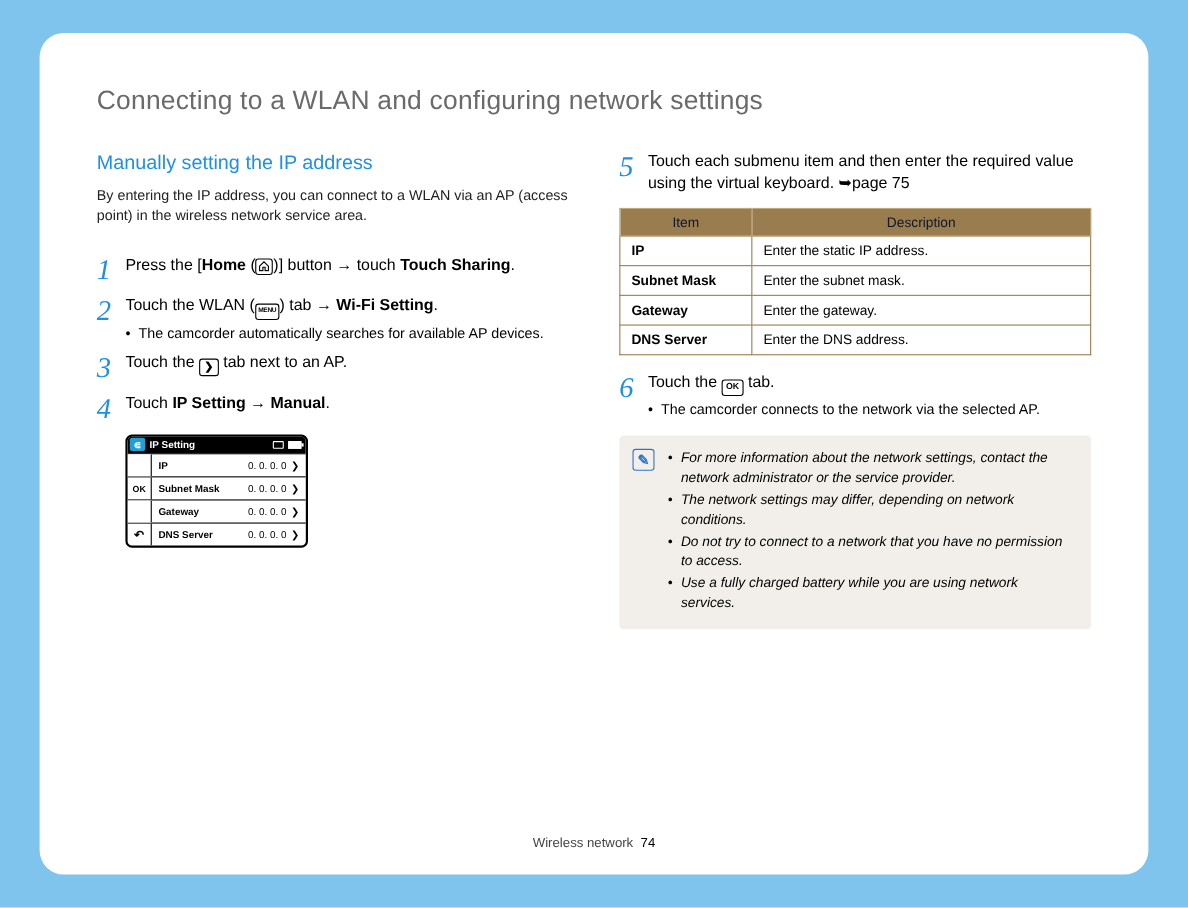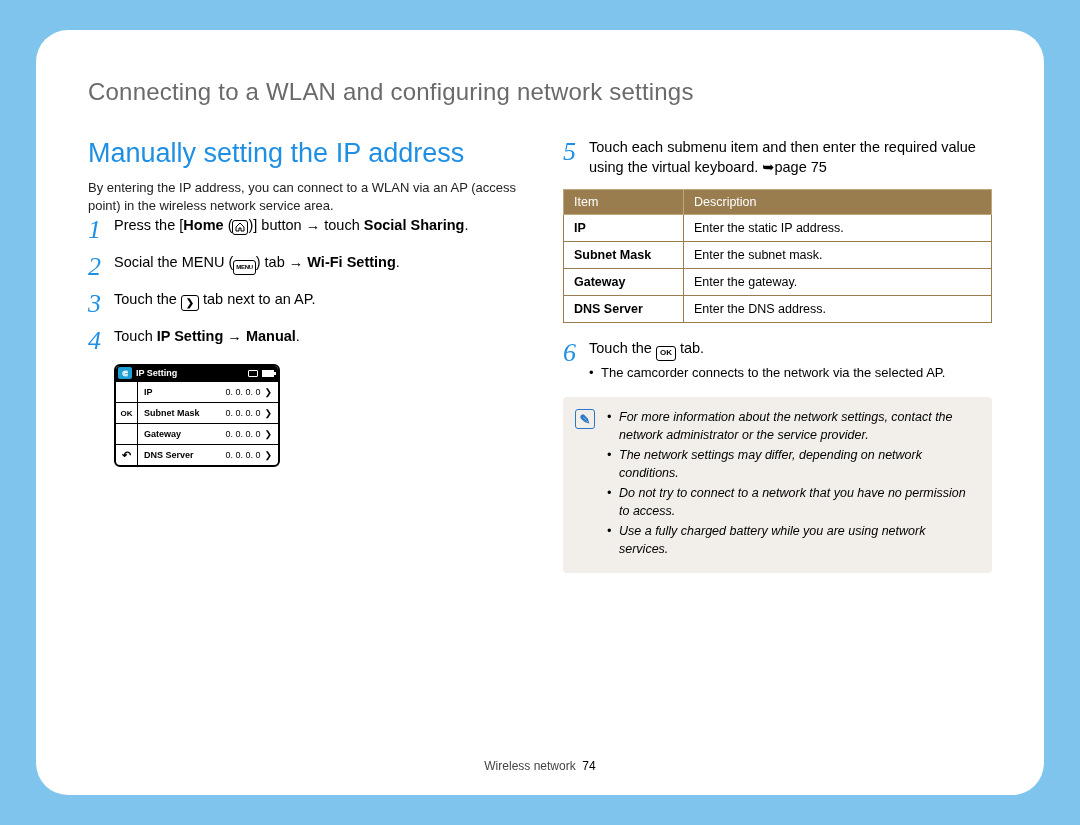--- a/index.html
+++ b/index.html
@@ -9,47 +9,47 @@
     font-family: "Helvetica Neue", Arial, sans-serif;
     color: #000;
     font-size: 14px;
     font-weight: 300;
   }
   .page {
     position: absolute;
     left: 36px; top: 30px;
     width: 1008px; height: 765px;
     background: #fff;
-    border-radius: 32px;
+    border-radius: 22px;
     padding: 48px 52px 30px 52px;
   }
   .page-title {
     font-size: 24px;
     color: #6a6a6a;
     font-weight: 400;
     margin-bottom: 32px;
     letter-spacing: 0.2px;
   }
   .columns {
     display: flex;
     gap: 46px;
   }
   .col { flex: 1; min-width: 0; }
 
   .subtitle {
     color: #1f8fe4;
-    font-size: 27px;
+    font-size: 18px;
     font-weight: 400;
     margin-bottom: 10px;
   }
   .intro {
     font-size: 13px;
     color: #222;
     line-height: 1.35;
-    margin-bottom: 2px;
+    margin-bottom: 28px;
   }
 
   .steps { list-style: none; }
   .step {
     display: flex;
     align-items: flex-start;
     margin-bottom: 10px;
   }
   .step-num {
     font-family: Georgia, 'Times New Roman', serif;
@@ -171,22 +171,22 @@
 
   
   table.desc {
     width: 100%;
     border-collapse: collapse;
     margin: 12px 0 16px 0;
     font-size: 12.5px;
   }
   table.desc th {
     background: #9a7d4f;
-    color: #ffffff;
-    text-align: left;
+    color: #0f172a;
+    text-align: center;
     font-weight: 400;
     padding: 5px 10px;
     border: 1px solid #bfa87a;
   }
   table.desc td {
     border: 1px solid #9a7d4f;
     padding: 6px 10px;
     color: #000;
   }
   table.desc td:first-child { font-weight: 600; width: 120px; }
@@ -240,28 +240,29 @@
       <ol class="steps">
 
         <li class="step">
           <span class="step-num">1</span>
           <span class="step-body">
             <span>Press the [</span><b>Home</b>
             (<span class="icn home">
                 <svg viewBox="0 0 10 10">
                   <path d="M1 5 L5 1 L9 5 L9 9 L6 9 L6 6 L4 6 L4 9 L1 9 Z" fill="none" stroke="#000" stroke-width="1"></path>
                 </svg>
-              </span>)<span>] button </span><span>→</span><span> touch </span><b>Social Sharing</b><span>.</span>
+              </span>)<span>] button </span><span>→</span><span> touch </span><b>Touch Sharing</b><span>.</span>
           </span>
         </li>
 
         <li class="step">
           <span class="step-num">2</span>
           <span class="step-body">
-            <span>Social the MENU (</span><span class="icn menu">MENU</span><span>) tab </span><span>→</span><span> </span><b>Wi-Fi Setting</b><span>.</span>
+            <span>Touch the WLAN (</span><span class="icn menu">MENU</span><span>) tab </span><span>→</span><span> </span><b>Wi-Fi Setting</b><span>.</span>
+            <div class="sub">The camcorder automatically searches for available AP devices.</div>
           </span>
         </li>
 
         <li class="step">
           <span class="step-num">3</span>
           <span class="step-body">
             <span>Touch the </span><span class="icn chev">❯</span><span> tab next to an AP.</span>
           </span>
         </li>
 

